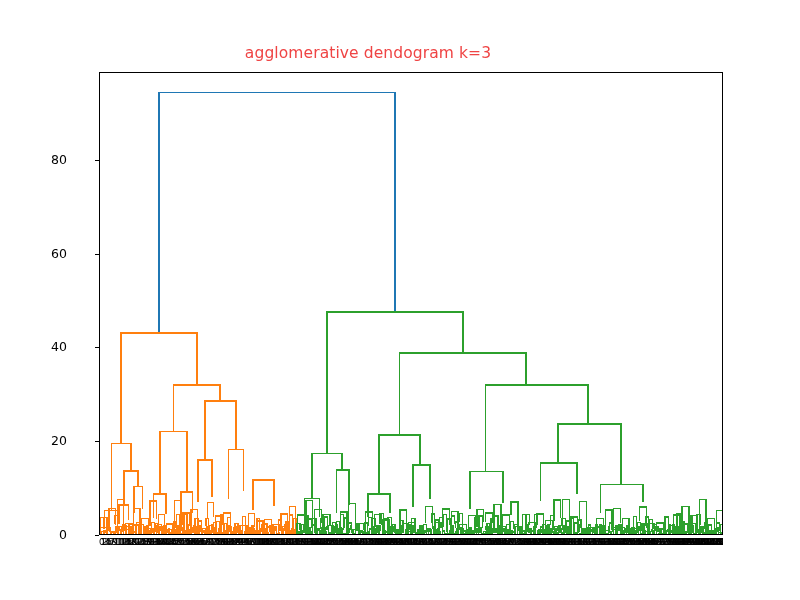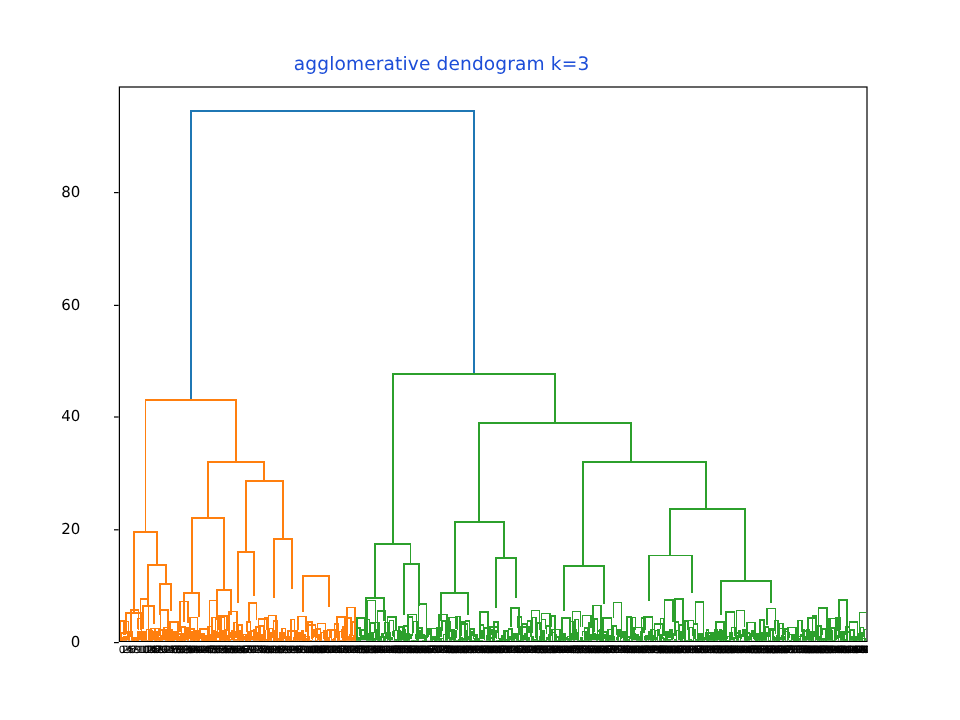--- a/index.html
+++ b/index.html
@@ -1,20 +1,20 @@
 <!DOCTYPE html>
 <html><head>
 <meta charset="utf-8">
 <style>
   html,body{margin:0;padding:0;background:#ffffff;}
   body{width:800px;height:600px;overflow:hidden;font-family:"DejaVu Sans",sans-serif;}
   #figure{position:relative;width:800px;height:600px;background:#ffffff;}
   #title{
     position:absolute; left:0; top:44px; width:736px;
-    text-align:center; font-size:15.5px; color:#1d4ed8;
+    text-align:center; font-size:15.5px; color:#ef4444;
     font-family:"DejaVu Sans",sans-serif; letter-spacing:.1px;
   }
   #plot-area{
     position:absolute; left:99px; top:72px; width:624px; height:463px;
     border:1.1px solid #000000; box-sizing:border-box; background:#ffffff;
     overflow:hidden;
   }
   #dendro-svg{position:absolute;left:0;top:0;width:624px;height:463px;display:block;}
   .ytick-label{
     position:absolute; right:733px; text-align:right; width:40px;

